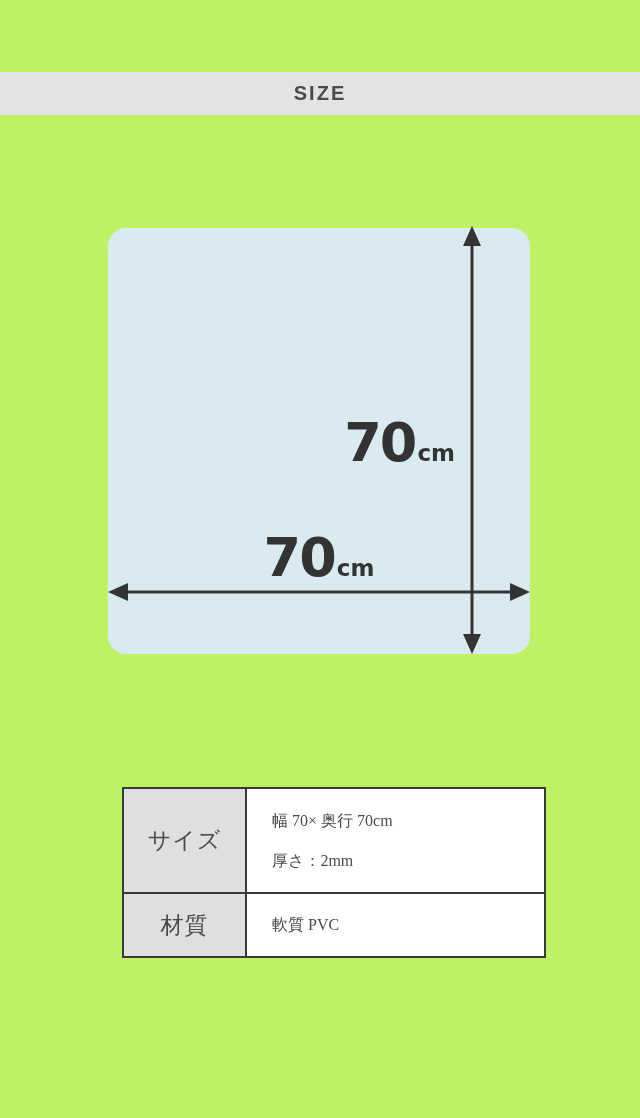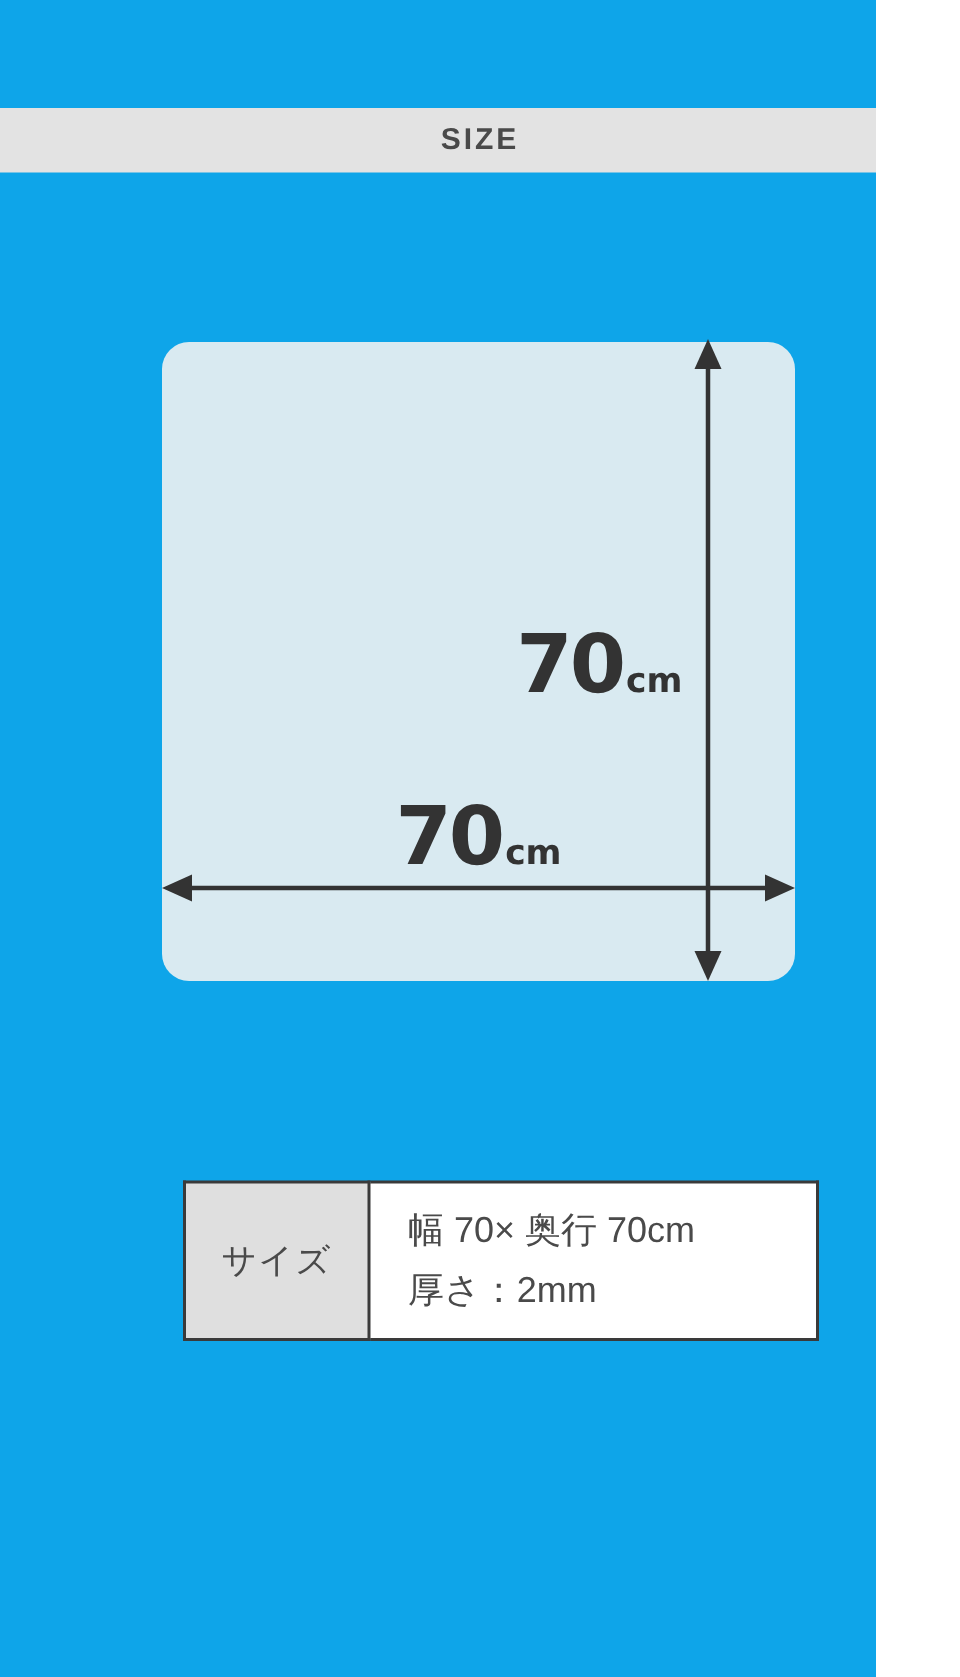--- a/index.html
+++ b/index.html
@@ -1,20 +1,20 @@
 <!DOCTYPE html>
 <html><head>
 <meta charset="utf-8">
 <style>
   html, body { margin: 0; padding: 0; background: #ffffff; }
   .canvas {
     position: relative;
-    width: 584px;
+    width: 640px;
     height: 1118px;
-    background: #0ea5e9;
+    background: #bef264;
     overflow: hidden;
     font-family: "Liberation Sans", "DejaVu Sans", sans-serif;
   }
 
   
   .size-header {
     position: absolute;
     left: 0; top: 72px;
     width: 640px; height: 43px;
     background: #e3e3e3;
@@ -76,23 +76,24 @@
     background: #dfdfdf;
     font-weight: 500;
     font-size: 23px;
     color: #4a4a4a;
     letter-spacing: 1px;
     text-align: center;
   }
   .spec-table td {
     width: 271px;
     background: #ffffff;
-    font-size: 24px;
+    font-size: 16px;
     color: #4a4a4a;
     padding-left: 25px;
+    font-family: Liberation Serif, serif;
   }
   .row-size  th, .row-size  td { height: 101px; }
   .row-mat   th, .row-mat   td { height: 60px; }
   .row-wt    th, .row-wt    td { height: 58px; }
   .row-size td div { line-height: 40px; }
 </style>
 </head>
 <body>
 
 <div class="canvas">
@@ -126,16 +127,22 @@
 
   <table class="spec-table">
     <tbody>
         <tr class="row-size">
       <th>サイズ</th>
       <td>
         <div>幅 70× 奥行 70cm</div>
         <div>厚さ：2mm</div>
       </td>
     </tr>
+    <tr class="row-mat">
+      <th>材質</th>
+      <td>
+        <div>軟質 PVC</div>
+      </td>
+    </tr>
   </tbody>
     </table>
 
 </div>
 
 </body></html>

